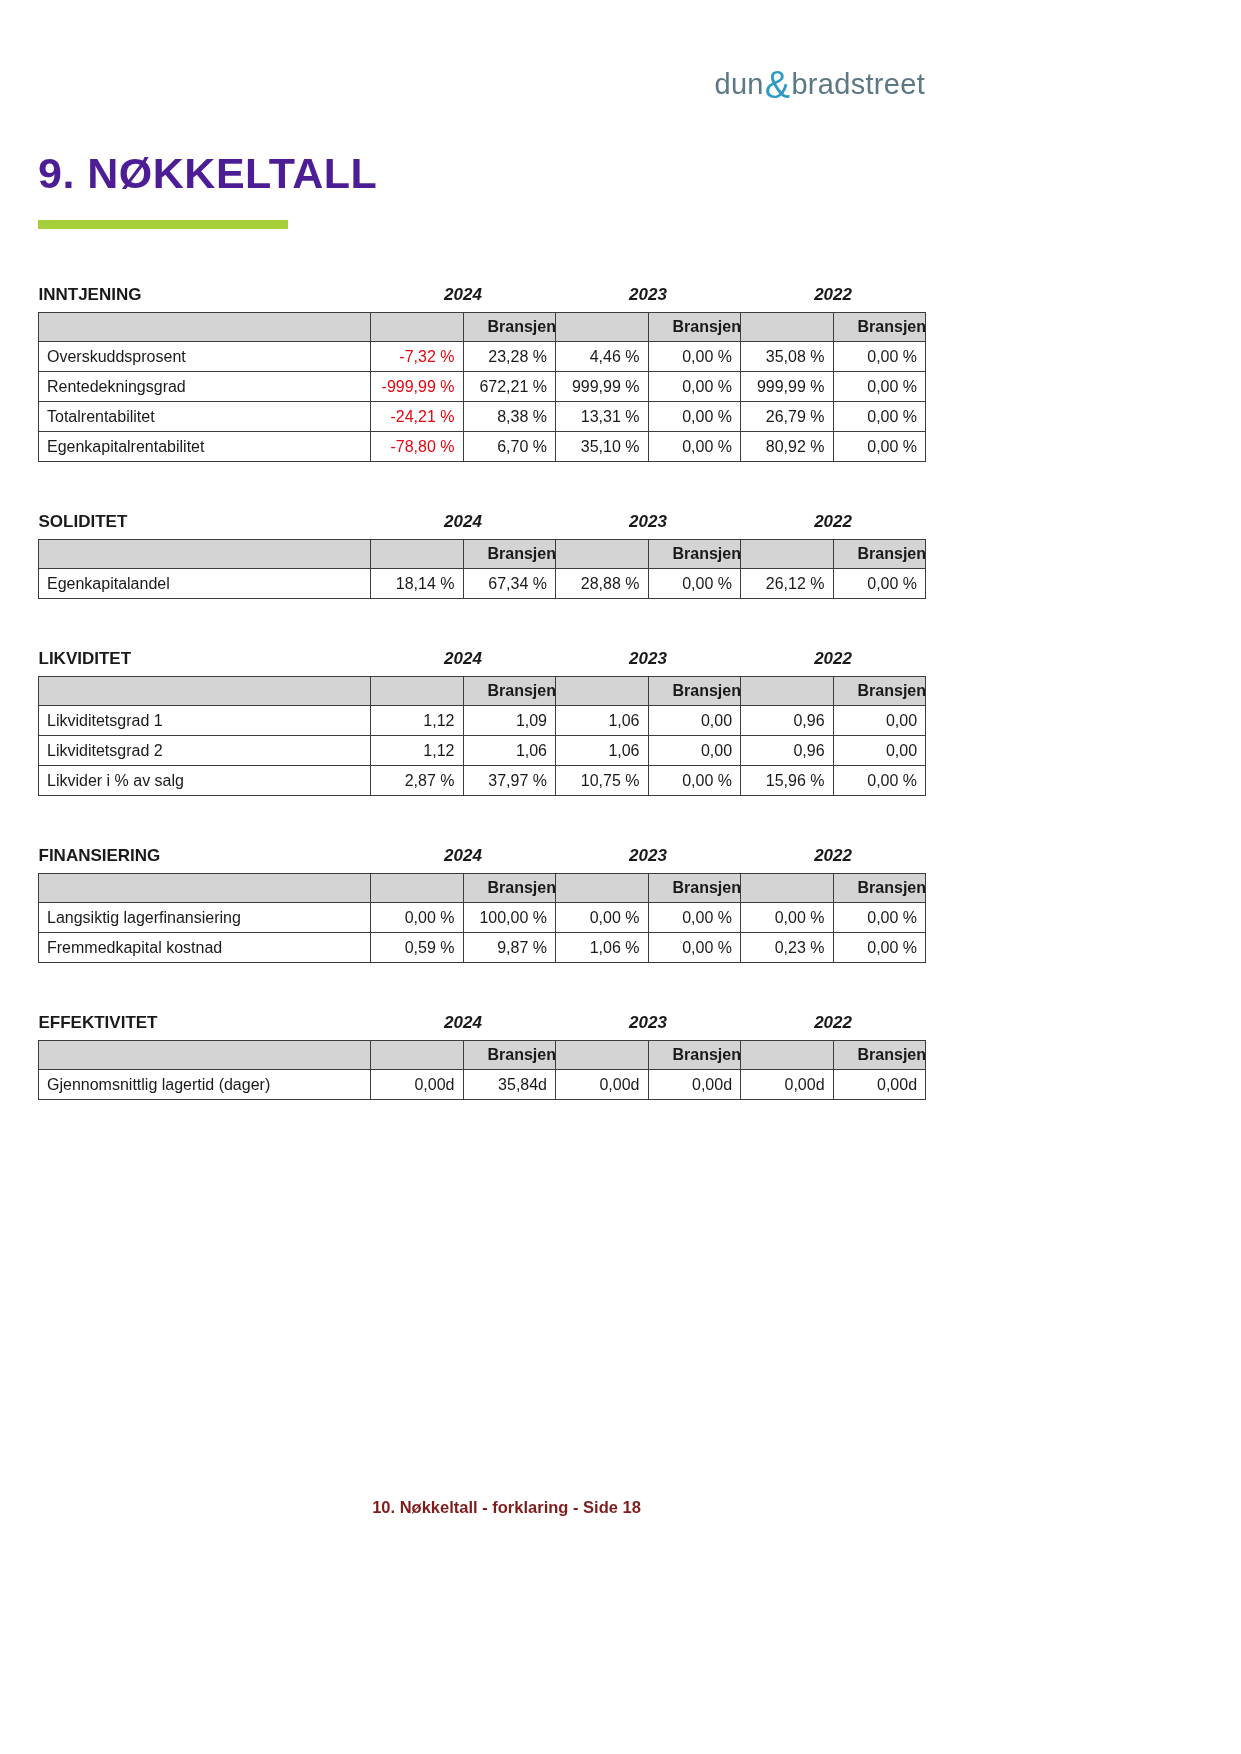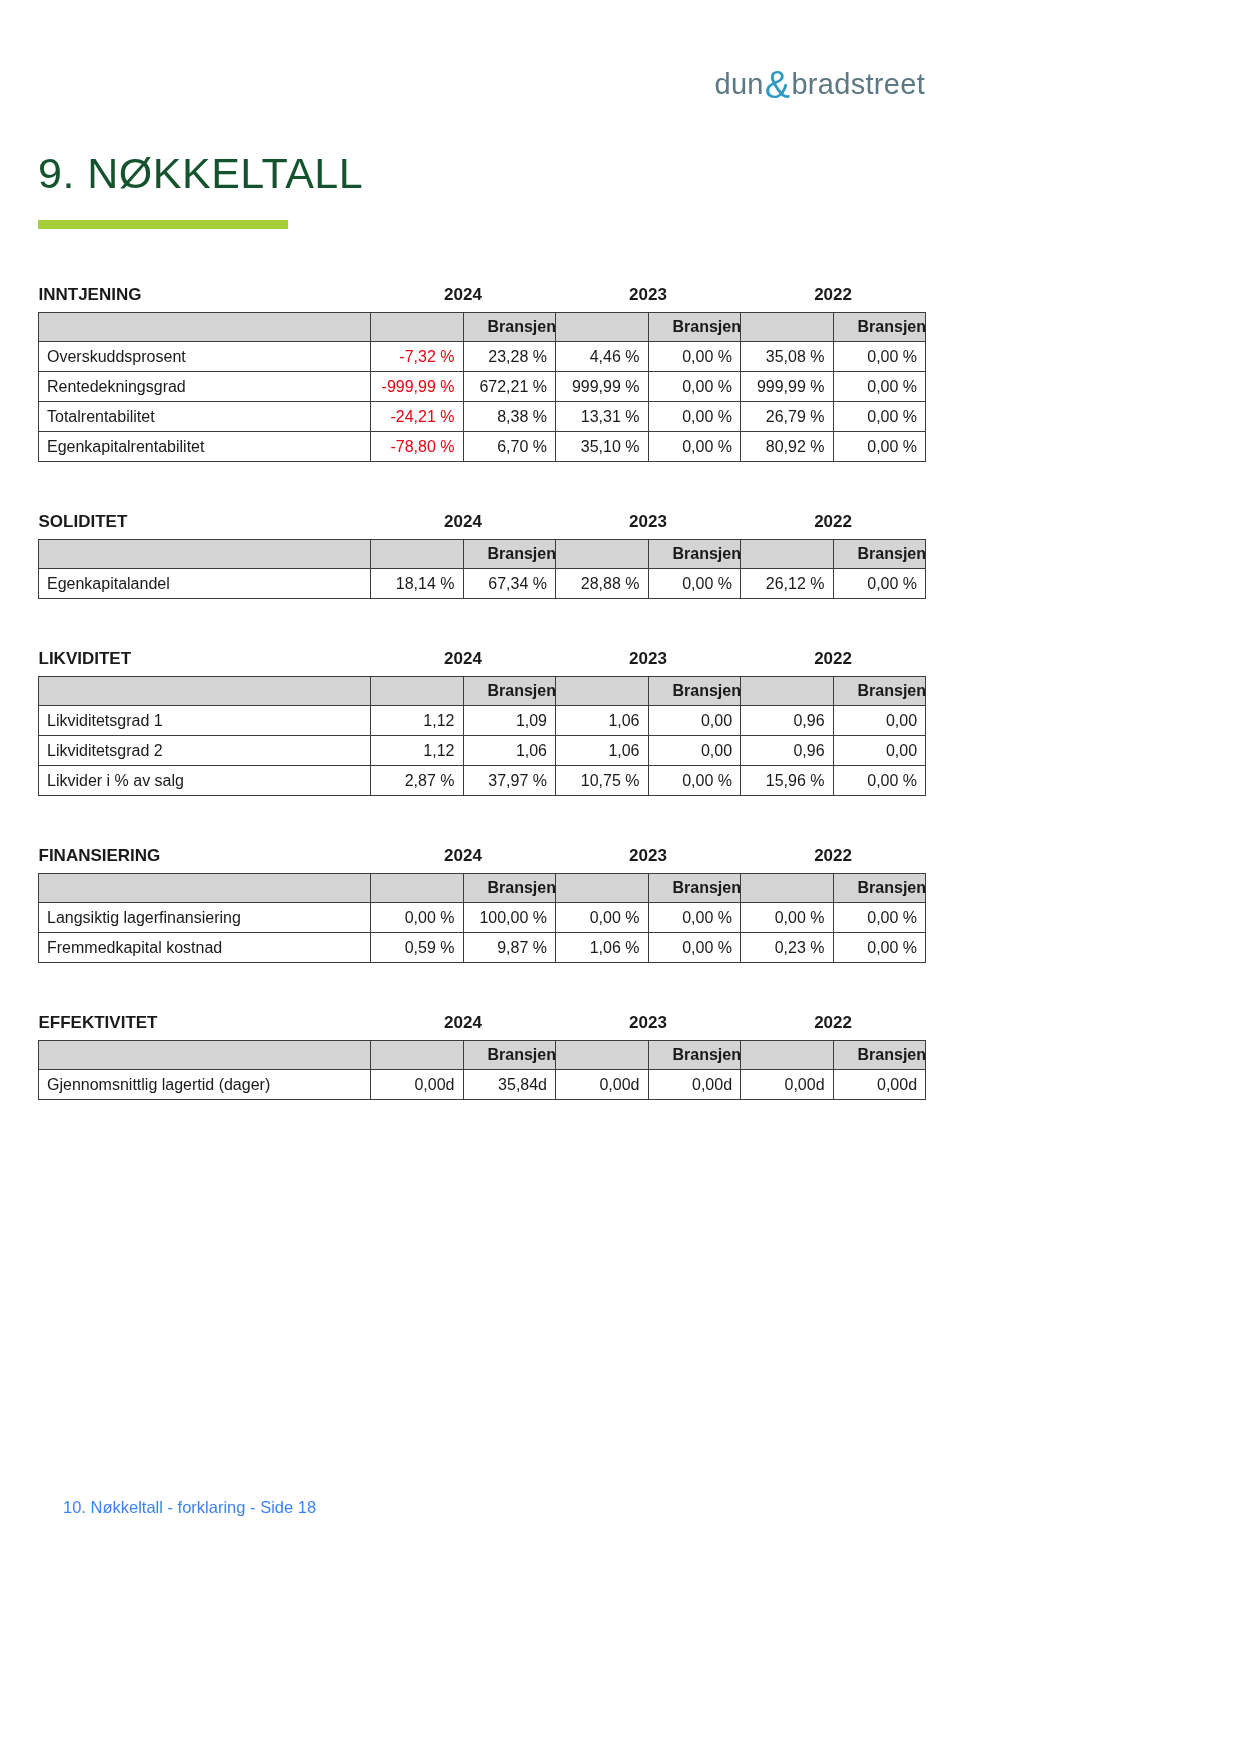--- a/index.html
+++ b/index.html
@@ -20,23 +20,23 @@
   .logo .amp {
     color: var(--logo-amp, #2e9ac4);
     font-size: 38px; line-height: 0; vertical-align: -4px;
     margin: 0 1px; font-weight: 400;
   }
 
   
   h1.title {
     margin-top: 48px;
     font-size: 43px;
-    font-weight: normal;
+    font-weight: bold;
     letter-spacing: 0.5px;
-    color: #14532d;
+    color: #4c1d95;
   }
   .title-rule {
     width: 250px; height: 9px;
     background: var(--bar, #a5ce39);
     margin-top: 22px;
     margin-bottom: 56px;
   }
 
   
   .kpi-section { margin-bottom: 50px; }
@@ -47,21 +47,21 @@
     font-size: 16px;
   }
   table.kpi .yearrow th {
     border: none;
     background: transparent;
     font-weight: bold;
     font-size: 17px;
     padding: 0 0 7px 0;
   }
   table.kpi .yearrow .sec-title { text-align: left; }
-  table.kpi .yearrow .year { text-align: center; }
+  table.kpi .yearrow .year { text-align: center; font-style: italic; }
 
   table.kpi td {
     border: 1px solid #3c3c3c;
     padding: 5px 8px;
     height: 30px;
     background: #ffffff;
     white-space: nowrap;
     overflow: hidden;
   }
   table.kpi .headrow td {
@@ -76,23 +76,24 @@
   table.kpi td.lbl { text-align: left; }
   table.kpi td.val { text-align: right; }
   table.kpi td.neg { color: var(--neg, #e30613); }
 
   
   .footer {
     position: absolute;
     top: 1498px;
     left: 63px;
     width: 887px;
-    text-align: left;
+    text-align: center;
     font-size: 16.5px;
-    color: #3b82f6;
+    color: #7f1d1d;
+    font-weight: bold;
   }
 </style>
 </head>
 <body>
 
 <div class="page">
   <div class="content">
 
     <div class="logo-row">
       <div class="logo">

